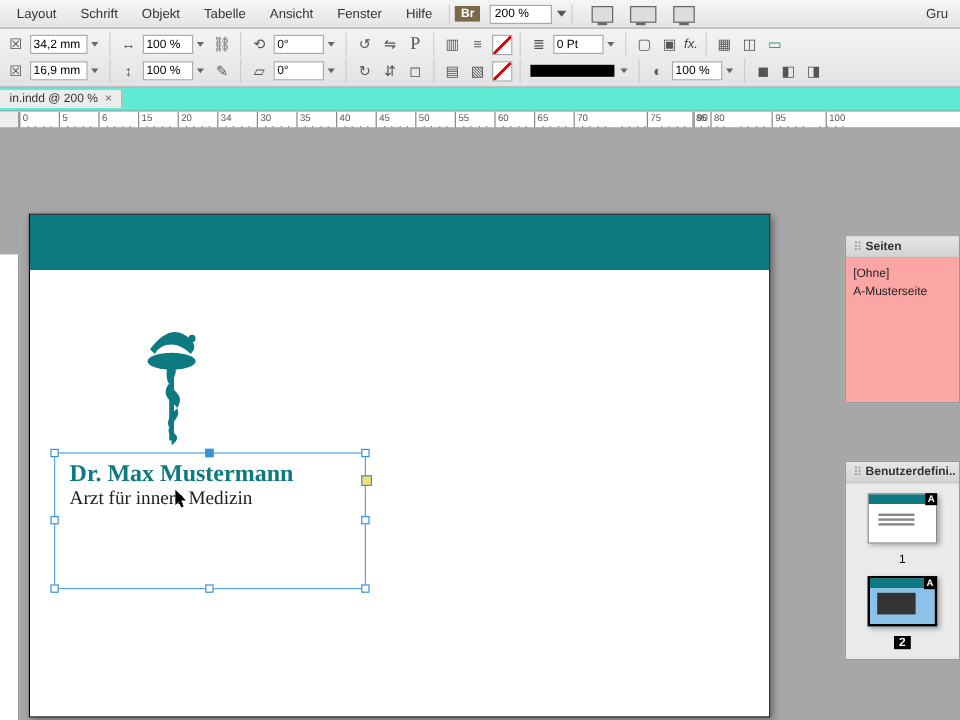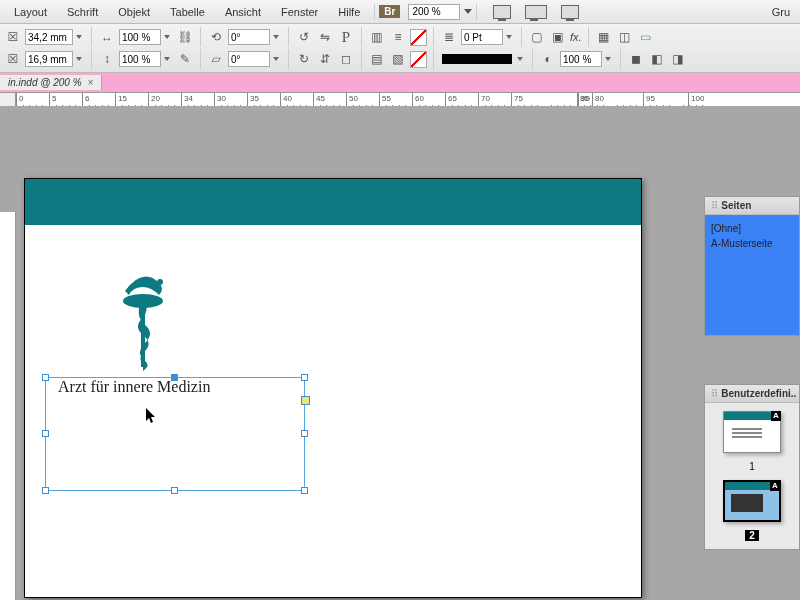--- a/index.html
+++ b/index.html
@@ -23,21 +23,21 @@
 .ico { width: 18px; height: 18px; display: flex; align-items: center; justify-content: center; color: #555; font-size: 12px; border: 1px solid transparent; }
 .input-sm { width: 48px; height: 16px; border: 1px solid #aaa; font-size: 10px; padding: 0 2px; background: #fff; }
 .input-xs { width: 42px; height: 16px; border: 1px solid #aaa; font-size: 10px; padding: 0 2px; background: #fff; }
 .dd-sm { width: 0; height: 0; border-left: 3px solid transparent; border-right: 3px solid transparent; border-top: 4px solid #666; margin-right: 3px; }
 .vsep { width: 1px; background: #ccc; height: 20px; margin: 0 3px; }
 .stroke-swatch { width: 70px; height: 10px; background: #000; margin: 0 2px; }
 .fxlabel { font-style: italic; font-size: 11px; color: #444; }
 .red-diag { width: 17px; height: 17px; border: 1px solid #aaa; background: linear-gradient(to top left, transparent 44%, #e00 44%, #e00 56%, transparent 56%), #fff; }
 
 
-.doctab { background: #f9a8d4; height: 20px; display: flex; align-items: center; border-bottom: 1px solid #999; font-style: italic; }
+.doctab { background: #5eead4; height: 20px; display: flex; align-items: center; border-bottom: 1px solid #999; }
 .tab { background: #ececec; border-right: 1px solid #aaa; padding: 2px 8px; font-size: 10px; color: #333; display: flex; align-items: center; gap: 6px; }
 .tab .x { font-size: 10px; color: #666; }
 
 
 .ruler { background: #fff; height: 18px; border-bottom: 1px solid #999; position: relative; font-size: 8px; color: #555; overflow: hidden; display:flex; }
 .ruler-corner { width: 16px; height: 18px; border-right: 1px solid #999; background:#eee; flex-shrink:0; }
 .ruler-track { position: relative; flex:1; }
 .tick { position: absolute; top: 0; height: 18px; border-left: 1px solid #888; }
 .tick span { position: absolute; top: 1px; left: 2px; }
 .tick.minor { top: 12px; height: 6px; }
@@ -61,21 +61,21 @@
 .handle.mb { bottom: -4px; left: 50%; margin-left: -4px; }
 .outport { position: absolute; right: -6px; top: 18px; width: 9px; height: 9px; background: #f2e36b; border: 1px solid #3b91d8; }
 .cursor { position: absolute; top: 30px; left: 100px; }
 .cursor svg { width: 12px; height: 16px; }
 
 
 .panel { position: absolute; background: #e8e8e8; border: 1px solid #999; font-size: 10px; }
 .panel-hdr { background: linear-gradient(#e6e6e6,#d2d2d2); height: 18px; display: flex; align-items: center; padding: 0 6px; border-bottom: 1px solid #bbb; gap: 4px; }
 .panel-hdr .dots { letter-spacing: -1px; color: #999; }
 .panel-hdr .title { font-weight: bold; color: #333; }
-.panel-body { padding: 6px; background: #3b82f6; height: 120px; }
+.panel-body { padding: 6px; background: #fca5a5; height: 120px; }
 .panel-body .line { padding: 2px 0; color: #222; cursor: default; }
 .thumb-panel-body { background: #eaeaea; padding: 8px; display: flex; flex-direction: column; align-items: center; gap: 8px; }
 .thumb { width: 58px; height: 42px; background: #fff; border: 1px solid #888; position: relative; box-shadow: 2px 2px 4px rgba(0,0,0,.3); }
 .thumb .tbanner { height: 8px; background: #0c7a80; }
 .thumb.sel { background: #8ec1e8; border: 2px solid #000; }
 .thumb .foldA { position: absolute; top: -1px; right: -1px; width: 10px; height: 10px; background: #000; color: #fff; font-size: 8px; text-align: center; line-height: 10px; font-weight: bold; }
 .thumbnum { font-size: 10px; color: #000; }
 .thumbnum.boxnum { background: #000; color: #fff; padding: 0 4px; font-weight: bold; }
 .dark-shape { width: 32px; height: 18px; background: #333; margin: 4px 0 0 6px; }
 .mini-lines { position:absolute; top:16px; left:8px; width:30px; }
@@ -286,21 +286,21 @@
       <div class="tick minor" style="left: 442.2px;"></div>
       <div class="tick minor" style="left: 448.8px;"></div>
       <div class="tick minor" style="left: 455.4px;"></div>
       <div class="tick" style="left: 462px;">
         <span>70</span>
       </div>
       <div class="tick minor" style="left: 468.6px;"></div>
       <div class="tick minor" style="left: 475.2px;"></div>
       <div class="tick minor" style="left: 481.8px;"></div>
       <div class="tick minor" style="left: 488.4px;"></div>
-      <div class="tick" style="left: 495px;">
+      <div class="tick" style="left: 523px;">
         <span>75</span>
       </div>
       <div class="tick minor" style="left: 501.6px;"></div>
       <div class="tick minor" style="left: 508.2px;"></div>
       <div class="tick minor" style="left: 514.8px;"></div>
       <div class="tick minor" style="left: 521.4px;"></div>
       <div class="tick" style="left: 528px; margin-left: 48px;">
         <span>80</span>
       </div>
       <div class="tick minor" style="left: 534.6px;"></div>
@@ -347,20 +347,21 @@
         <g fill="#0c7a80">
           <path d="M10 18 Q28 -6 44 10 Q50 16 44 22 Q36 14 28 14 Q18 14 14 22 Z"></path>
           <ellipse cx="28" cy="28" rx="20" ry="7"></ellipse>
           <path d="M26 28 Q20 44 30 52 Q40 60 30 70 Q20 80 30 88 Q36 92 28 98 L28 90 Q22 86 30 78 Q38 70 28 62 Q18 54 28 44 Q34 38 30 28 Z"></path>
           <rect x="26" y="28" width="4" height="66"></rect>
           <circle cx="45" cy="9" r="3"></circle>
         </g>
       </svg>
     </div>
     <div class="textframe">
+      <div class="title">Dr. Max Mustermann</div>
       <div class="sub">Arzt für innere Medizin</div>
       <div class="handle tl"></div>
       <div class="handle tr"></div>
       <div class="handle bl"></div>
       <div class="handle br"></div>
       <div class="handle ml"></div>
       <div class="handle mr"></div>
       <div class="handle mid-top"></div>
       <div class="handle mb"></div>
       <div class="outport"></div>

